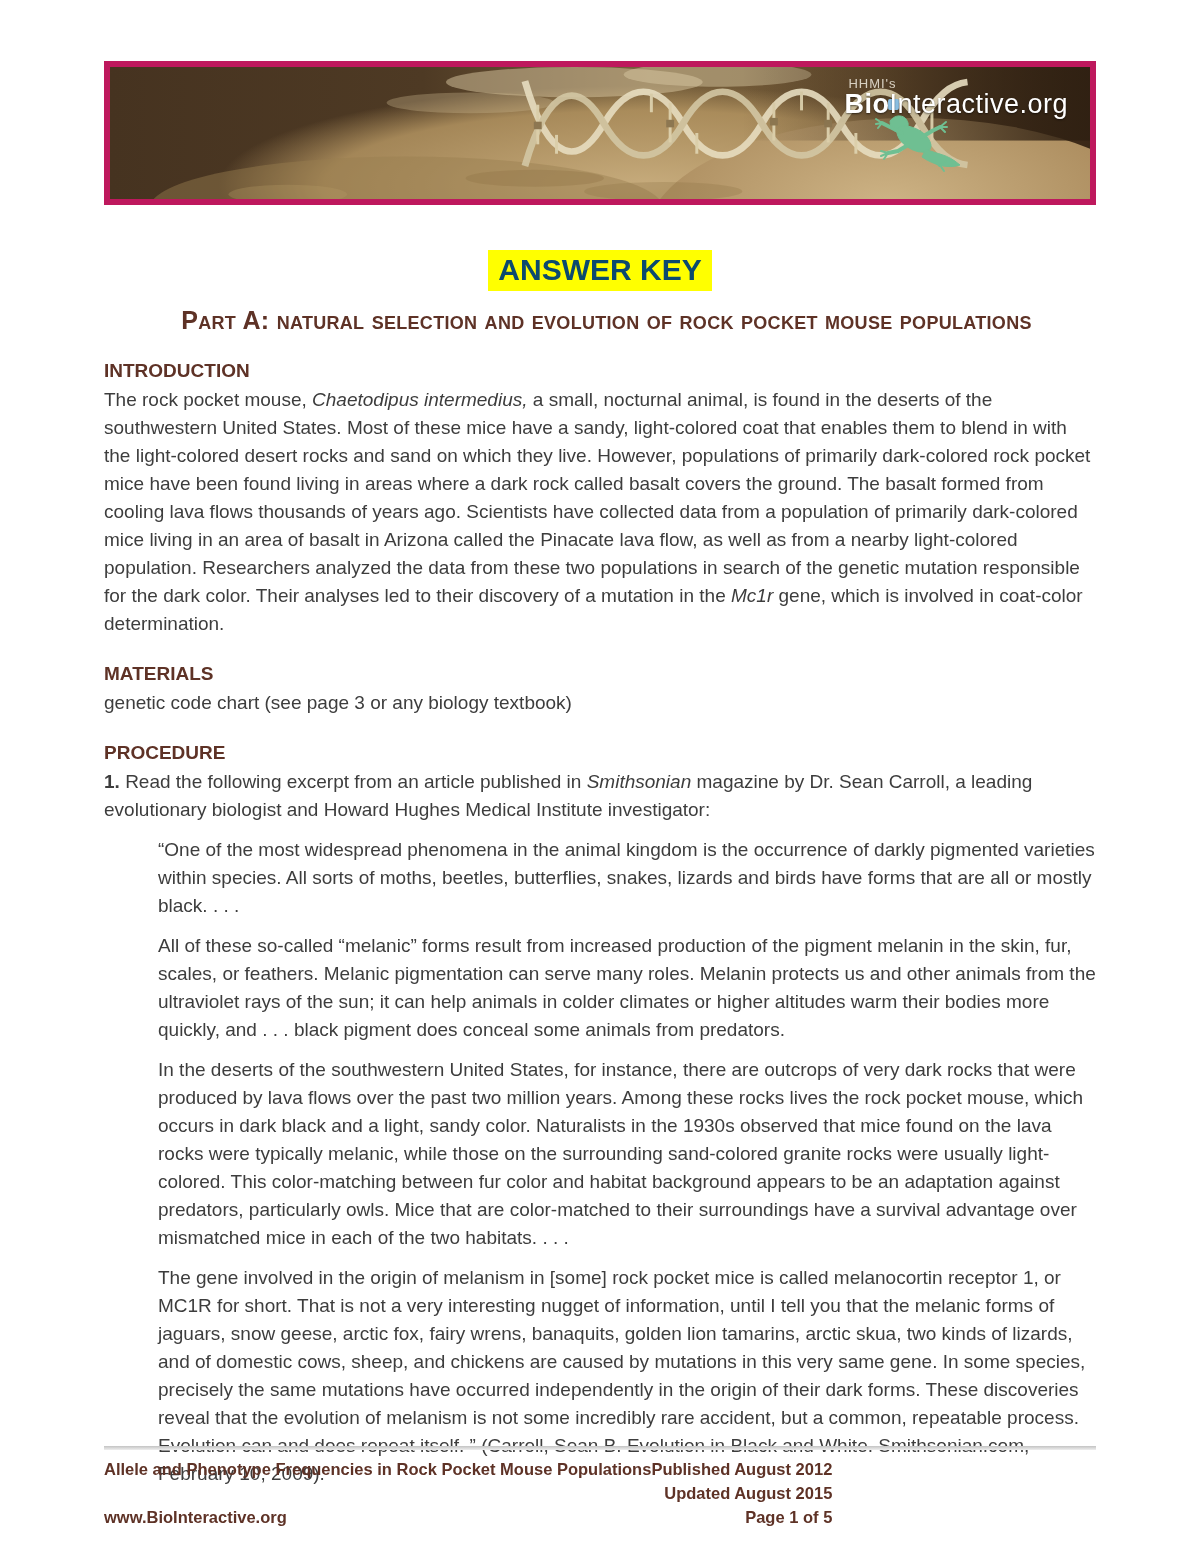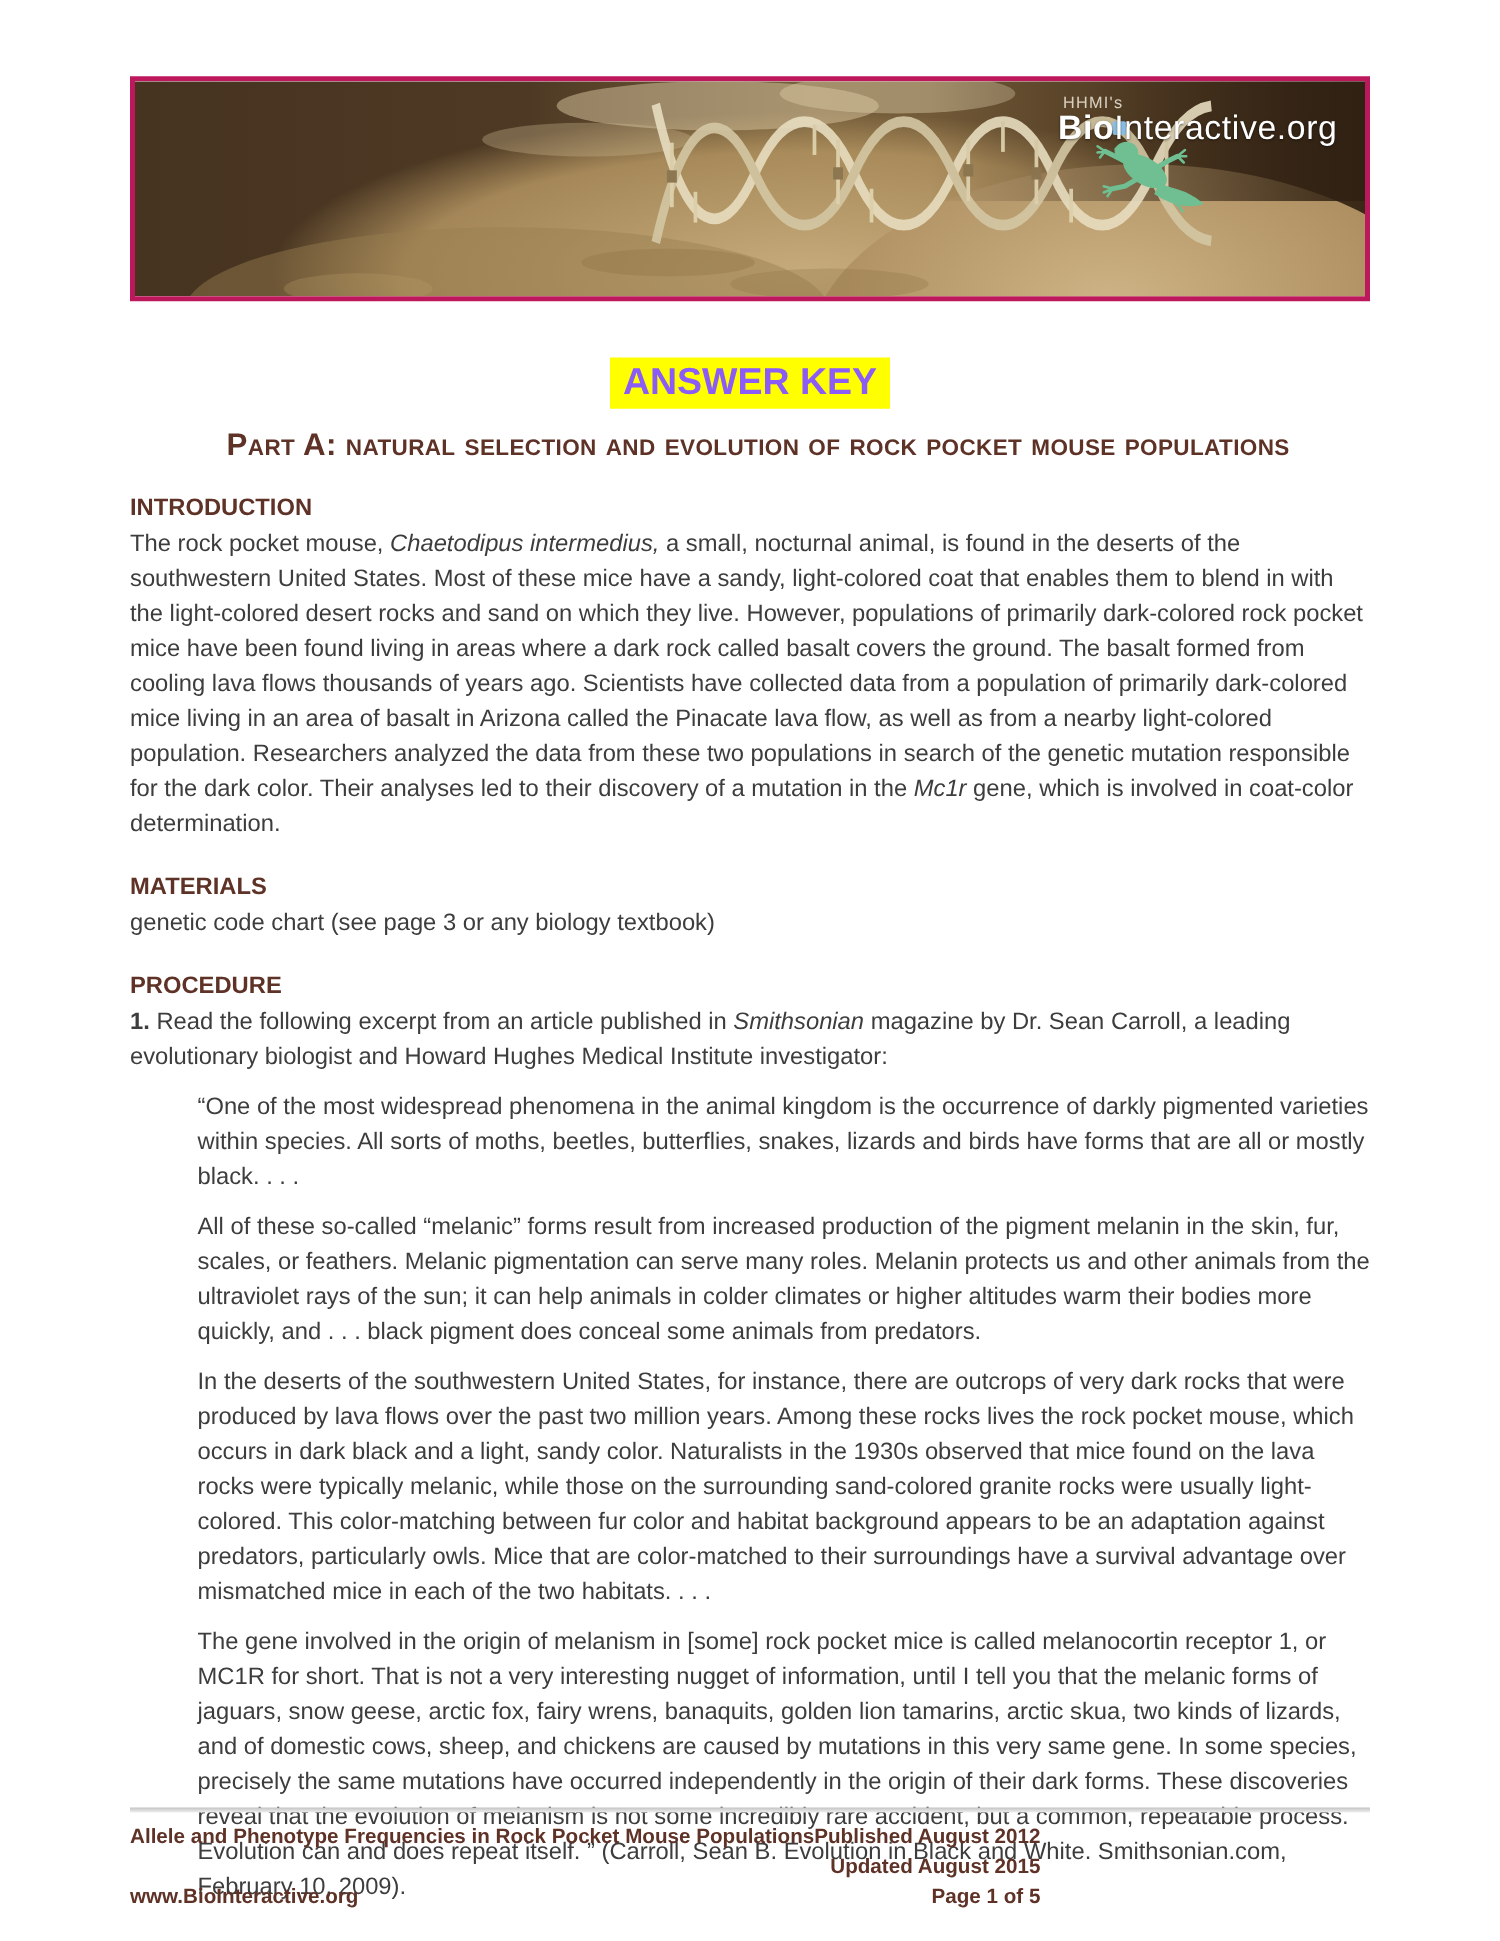--- a/index.html
+++ b/index.html
@@ -10,22 +10,22 @@
     background:#ffffff;
     font-family:"Liberation Sans", sans-serif;
     color:#3d3d3d;
     overflow:hidden;
   }
   
   .banner{
     position:relative;
     margin:61px 104px 0;
     width:992px;
-    height:180px;
-    border:4px solid #be185d;
+    height:144px;
+    border:6px solid #be185d;
     box-sizing:border-box;
     overflow:hidden;
   }
   .banner svg.scene{position:absolute;left:0;top:0;width:100%;height:100%;}
   .logo-block{
     position:absolute;
     top:10px;
     right:22px;
     text-align:left;
     color:#ffffff;
@@ -63,21 +63,21 @@
     right:120px;
     width:110px;
     height:78px;
     z-index:4;
   }
   
   .answer-key-row{margin-top:45px;text-align:center;}
   .answer-key{
     display:inline-block;
     background:#ffff00;
-    color:#8b5cf6;
+    color:#0c4a6e;
     font-weight:bold;
     font-size:30px;
     line-height:36px;
     padding:2px 10px 3px;
   }
   .part-a{
     margin-top:15px;
     text-align:center;
     font-variant:small-caps;
     font-weight:bold;

